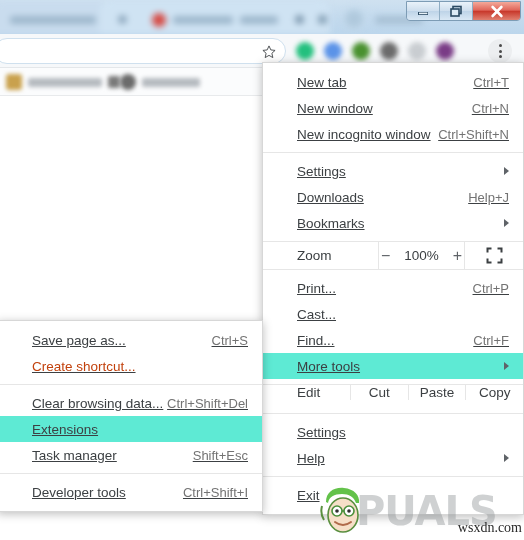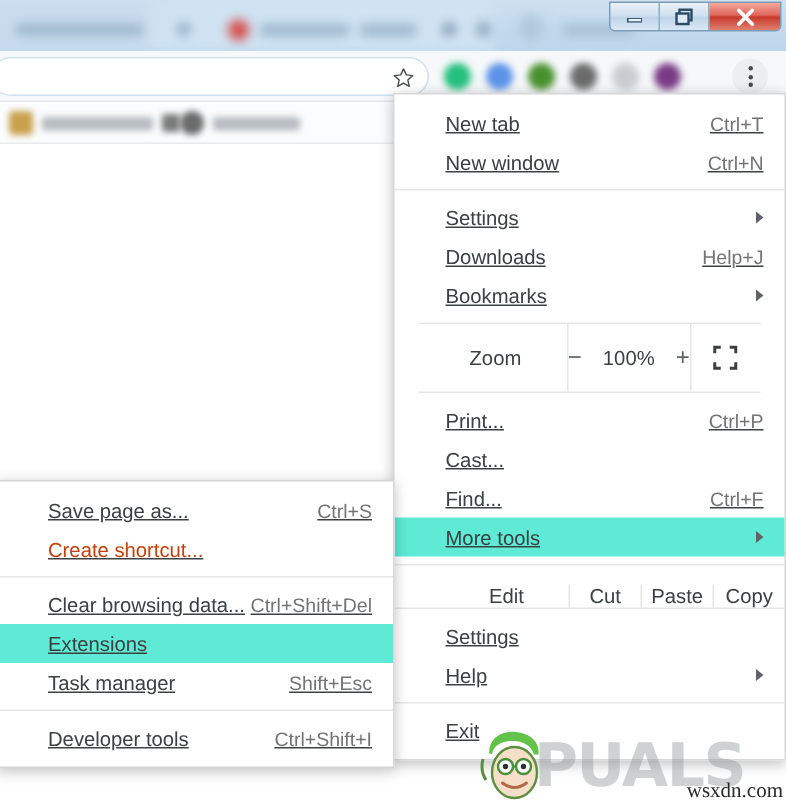--- a/index.html
+++ b/index.html
@@ -159,24 +159,24 @@
     width: 0; height: 0;
     border-left: 5px solid #5f6368;
     border-top: 4px solid transparent;
     border-bottom: 4px solid transparent;
   }
 
   .sep { height: 1px; background: #e6e6e6; margin: 5px 0; }
 
   
   .zoom-row {
-    display: flex; align-items: stretch; height: 47px;
+    display: flex; align-items: stretch; height: 29px;
     border-top: 1px solid #e6e6e6;
     border-bottom: 1px solid #e6e6e6;
-    margin: 5px 16px;
+    margin: 5px 0;
   }
   .zoom-label {
     display: flex; align-items: center;
     padding-left: 34px;
     width: 116px;
     border-right: 1px solid #e6e6e6;
   }
   .zoom-ctrls {
     display: flex; align-items: center; justify-content: center;
     gap: 14px;
@@ -185,25 +185,24 @@
   }
   .zoom-minus, .zoom-plus { color: #5f6368; font-size: 16px; line-height: 1; }
   .zoom-pct { font-size: 13.5px; color: #3c4043; }
   .zoom-full {
     display: flex; align-items: center; justify-content: center;
     width: 58px;
   }
 
   
   .edit-row {
-    display: flex; align-items: flex-end; height: 30px;
+    display: flex; align-items: flex-start; height: 30px;
     border-top: 1px solid #e6e6e6;
     border-bottom: 1px solid #e6e6e6;
     margin: 5px 0;
-    padding-left: 29px;
   }
   .edit-row .cell {
     display: flex; align-items: center; justify-content: center;
     border-right: 1px solid #e6e6e6;
     font-size: 13.5px;
   }
   .edit-row .cell:last-child { border-right: none; }
   .edit-row .cell.first { justify-content: flex-start; padding-left: 34px; width: 88px; }
   .edit-row .cell.rest { flex: 1; }
 
@@ -305,20 +304,24 @@
   <div class="menu main-menu">
 
     <div class="mi">
       <span class="label">New tab</span>
       <span class="accel">Ctrl+T</span>
     </div>
     <div class="mi">
       <span class="label">New window</span>
       <span class="accel">Ctrl+N</span>
     </div>
+    <div class="mi">
+      <span class="label">New incognito window</span>
+      <span class="accel">Ctrl+Shift+N</span>
+    </div>
 
     <div class="sep"></div>
 
     <div class="mi">
       <span class="label">Settings</span>
       <span class="arrow"></span>
     </div>
     <div class="mi">
       <span class="label">Downloads</span>
       <span class="accel">Help+J</span>

